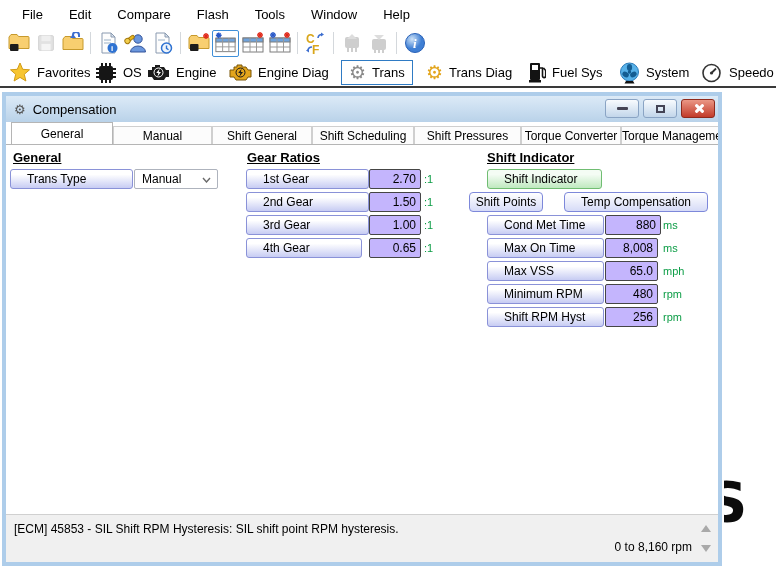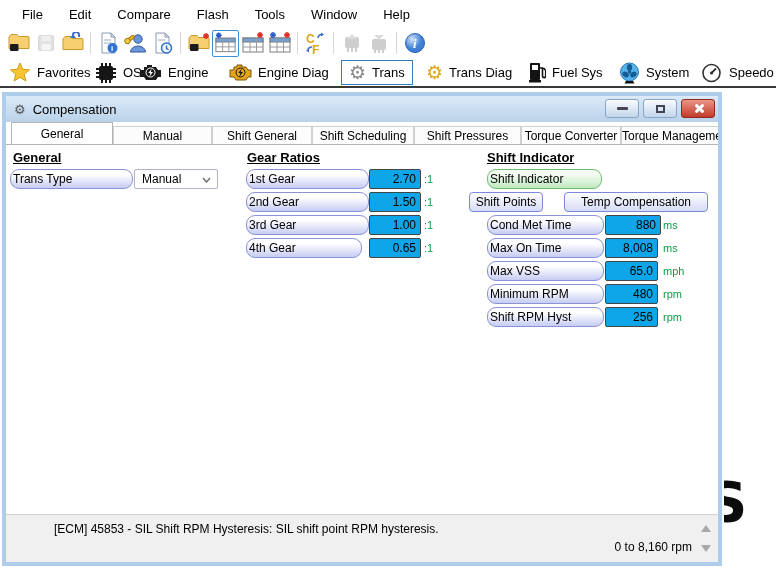--- a/index.html
+++ b/index.html
@@ -37,31 +37,31 @@
   .xcross::before { transform:rotate(45deg); } .xcross::after { transform:rotate(-45deg); }
 
   
   #tabstrip { position:absolute; left:0; top:26px; width:712px; height:23px; display:flex; padding-left:5px; border-bottom:1px solid #b5b5b5; background:#fff; overflow:hidden; }
   .tab { flex:0 0 auto; height:19px; margin-top:4px; border:1px solid #cfcfcf; border-bottom:none; background:#fcfcfc; font-size:12px; display:flex; align-items:center; justify-content:center; cursor:default; white-space:nowrap; overflow:hidden; }
   .tab.active { height:23px; margin-top:0; background:#fff; border:1px solid #b5b5b5; border-bottom:1px solid #fff; margin-bottom:-1px; z-index:2; }
 
   
   #content { position:absolute; left:0; top:49px; width:712px; height:369px; background:#fff; }
   .heading { position:absolute; font-size:13px; font-weight:bold; text-decoration:underline; }
-  .lbl-box { position:absolute; height:20px; border:1px solid #8a92d8; border-radius:9px; background:linear-gradient(180deg,#ffffff 25%,#c7ccf3); font-size:12px; line-height:18px; padding-left:2px; cursor:default; }
+  .lbl-box { position:absolute; height:20px; border:1px solid #8a92d8; border-radius:3px; background:linear-gradient(180deg,#ffffff 25%,#c7ccf3); font-size:12px; line-height:18px; padding-left:16px; cursor:default; }
   .lbl-box.green { border-color:#70bd72; background:linear-gradient(180deg,#f4fcf4 25%,#bfe9bf); }
-  .val-box { position:absolute; height:20px; border:1px solid #454545; border-radius:2px; background:#0ea5e9; font-size:12px; line-height:18px; text-align:right; padding-right:4px; }
+  .val-box { position:absolute; height:20px; border:1px solid #454545; border-radius:2px; background:#c4b5fd; font-size:12px; line-height:18px; text-align:right; padding-right:4px; }
   .unit { position:absolute; font-size:11px; color:#0c9d46; line-height:20px; }
   .dd { position:absolute; height:20px; border:1px solid #aeb3bd; border-radius:2px; background:#fff; font-size:12px; line-height:18px; padding-left:7px; }
   .dd svg { position:absolute; right:6px; top:7px; }
   .pbtn { position:absolute; height:20px; border:1px solid #7d88da; border-radius:4px; background:linear-gradient(180deg,#ffffff,#d6dbf7); font-size:12px; line-height:18px; text-align:center; cursor:default; }
 
   
   #status { position:absolute; left:0; bottom:0; width:712px; height:48px; background:#f0f0f0; border-top:1px solid #d0d0d0; font-size:12px; }
-  #status-msg { position:absolute; left:8px; top:7px;margin-left:40px; }
+  #status-msg { position:absolute; left:8px; top:7px; }
   #status-range { position:absolute; right:26px; bottom:8px; }
   .sarrow { position:absolute; right:7px; width:0; height:0; border-left:5px solid transparent; border-right:5px solid transparent; }
   .sarrow.up { top:10px; border-bottom:7px solid #a9a9a9; }
   .sarrow.dn { bottom:10px; border-top:7px solid #a9a9a9; }
 
   
   #blob { position:absolute; left:724px; top:474px; width:26px; height:58px; overflow:hidden; }
   #blob span { display:block; margin-left:-17px; font:900 56px/56px "DejaVu Sans",sans-serif; color:#0c0c0c; }
 </style>
 </head>
@@ -267,21 +267,21 @@
           <rect x="1" y="6" width="3" height="2"></rect>
           <rect x="1" y="10" width="3" height="2"></rect>
           <rect x="1" y="14" width="3" height="2"></rect>
           <rect x="18" y="6" width="3" height="2"></rect>
           <rect x="18" y="10" width="3" height="2"></rect>
           <rect x="18" y="14" width="3" height="2"></rect>
         </g>
       </svg>
     <span>OS</span>
   </div>
-  <div class="rb" style="left:131px">
+  <div class="rb" style="left:139px">
     <svg width="24" height="19" viewBox="0 0 24 19">
         <path d="M6 4 h3 V2 h5 v2 h4 l2 3 h3 v7 h-3 l-2 3 H8 l-2-3 H2 V7 h4 z" fill="#1b1b1b"></path>
         <circle cx="12.5" cy="9.5" r="4.5" fill="#1b1b1b" stroke="#fff"></circle>
         <path d="M13.6 5.8 l-3.4 4.3 h2.2 l-1 3.6 3.6-4.6 h-2.2 z" fill="#fff"></path>
       </svg>
     <span>Engine</span>
   </div>
   <div class="rb" style="left:221px">
     <svg width="24" height="19" viewBox="0 0 24 19">
         <path d="M6 4 h3 V2 h5 v2 h4 l2 3 h3 v7 h-3 l-2 3 H8 l-2-3 H2 V7 h4 z" fill="#e3a51c" stroke="#7a5708"></path>

